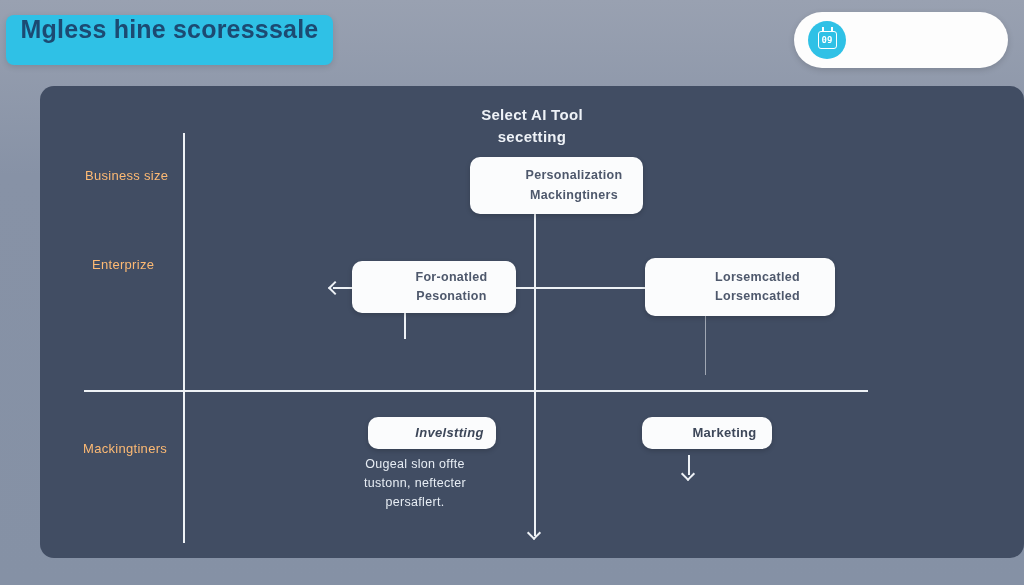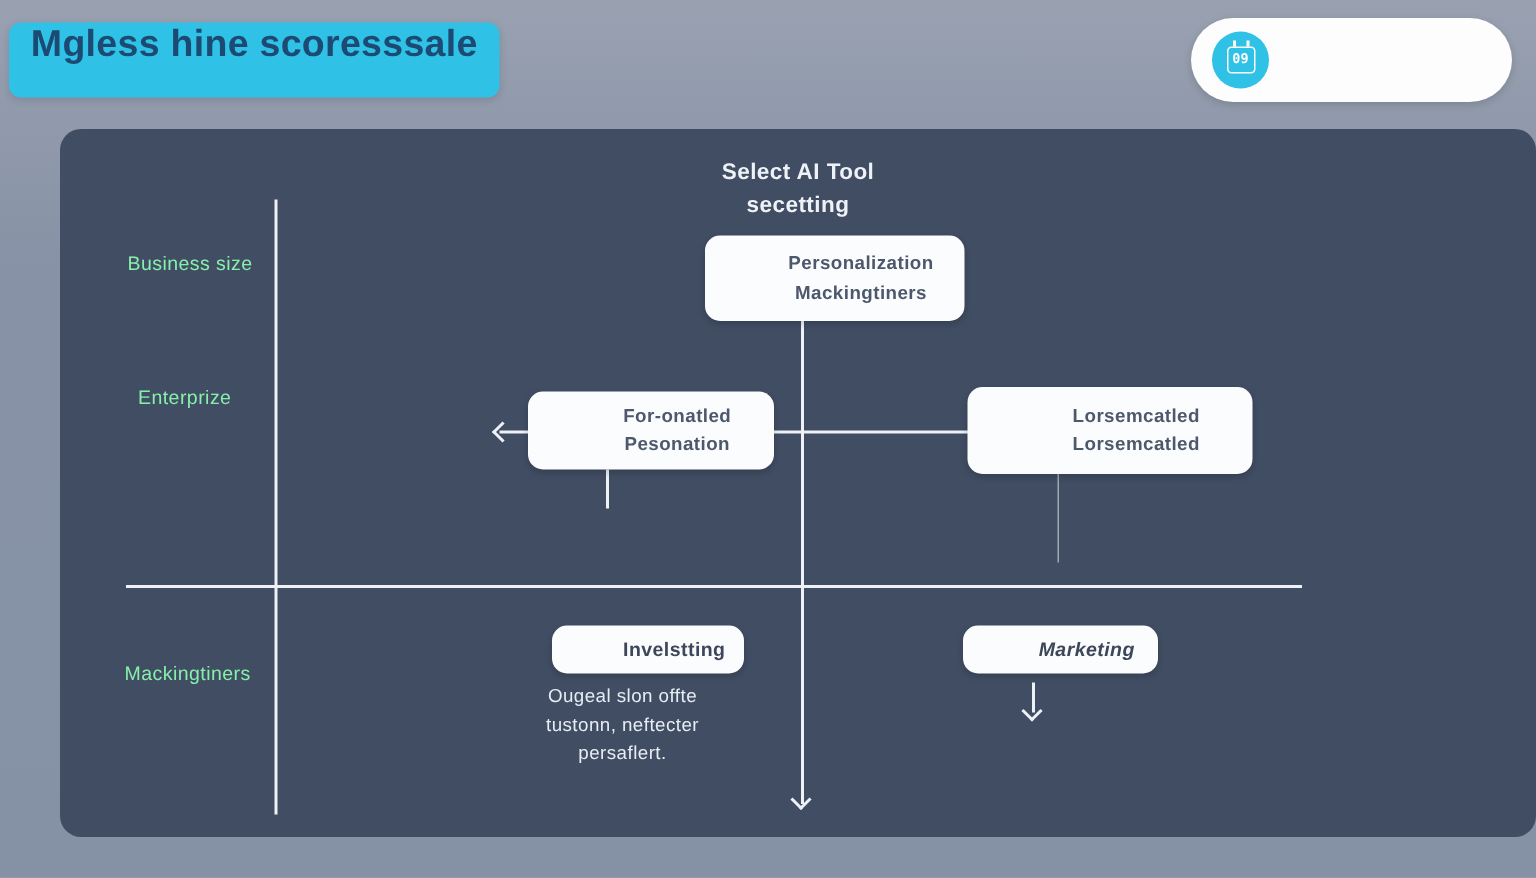--- a/index.html
+++ b/index.html
@@ -42,21 +42,21 @@
     background:#414d63;border-radius:14px;margin-left:20px;
   }
   .panel .abs{position:absolute;}
 
   .diagram-title{
     left:0;top:18px;width:100%;text-align:center;
     color:#eef2f7;font-size:15px;font-weight:600;line-height:1.45;letter-spacing:0.3px;
   }
 
   .axis-label{
-    color:#86efac;font-size:13px;letter-spacing:0.3px;
+    color:#fdba74;font-size:13px;letter-spacing:0.3px;
   }
 
   .vline{background:#eef2f6;width:2px;}
   .hline{background:#eef2f6;height:2px;}
   .thinline{background:rgba(238,242,246,0.55);width:1px;}
 
   .chev{
     width:8px;height:8px;
     border-top:2px solid #eef2f6;border-right:2px solid #eef2f6;
   }
@@ -142,24 +142,24 @@
     </div>
   </div>
 
   <div class="abs node" style="left:605px;top:172px;width:155px;height:58px;">
     <div>
       <div>Lorsemcatled</div>
       <div>Lorsemcatled</div>
     </div>
   </div>
 
-  <div class="abs node small" style="left:328px;top:331px;width:93px;height:32px;">
+  <div class="abs node small" style="left:328px;top:331px;width:93px;height:32px;font-style:italic;">
     <span>Invelstting</span>
   </div>
   <div class="abs caption" style="left:308px;top:369px;width:134px;">Ougeal slon offte tustonn, neftecter persaflert.</div>
 
-  <div class="abs node small" style="left:602px;top:331px;width:95px;height:32px;font-style:italic;">
+  <div class="abs node small" style="left:602px;top:331px;width:95px;height:32px;">
     <span>Marketing</span>
   </div>
   <div class="abs vline" style="left:648px;top:369px;height:20px;"></div>
   <div class="abs chev chev-down" style="left:643px;top:383px;"></div>
 
 </div>
 
 </body></html>

